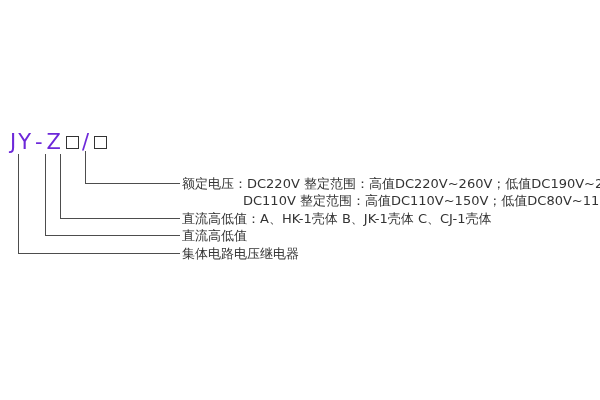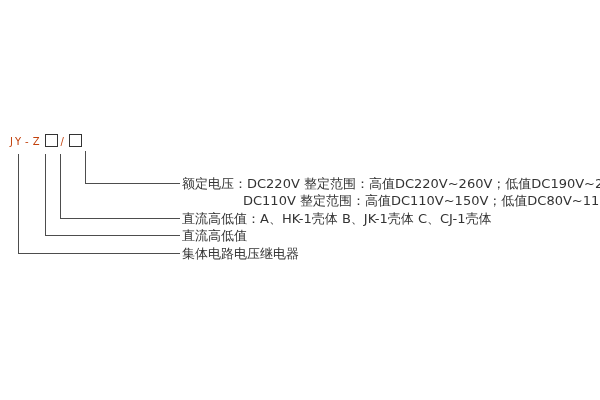--- a/index.html
+++ b/index.html
@@ -17,24 +17,25 @@
     position: relative;
     width: 600px;
     height: 400px;
     background: #ffffff;
     overflow: hidden;
   }
   .model {
     position: absolute;
     left: 10px;
     top: 134px;
-    font-size: 10px;
+    font-size: 21px;
     letter-spacing: 2px;
-    color: #c2410c;
+    color: #6d28d9;
     display: flex;
+    align-items: center;
     line-height: 16px;
   }
   .model span { display: inline-block; }
   .model .gap { margin: 0 2px; }
   .box {
     width: 11px;
     height: 11px;
     border: 1px solid #333333;
     margin: 0 3px;
     background: #ffffff;

